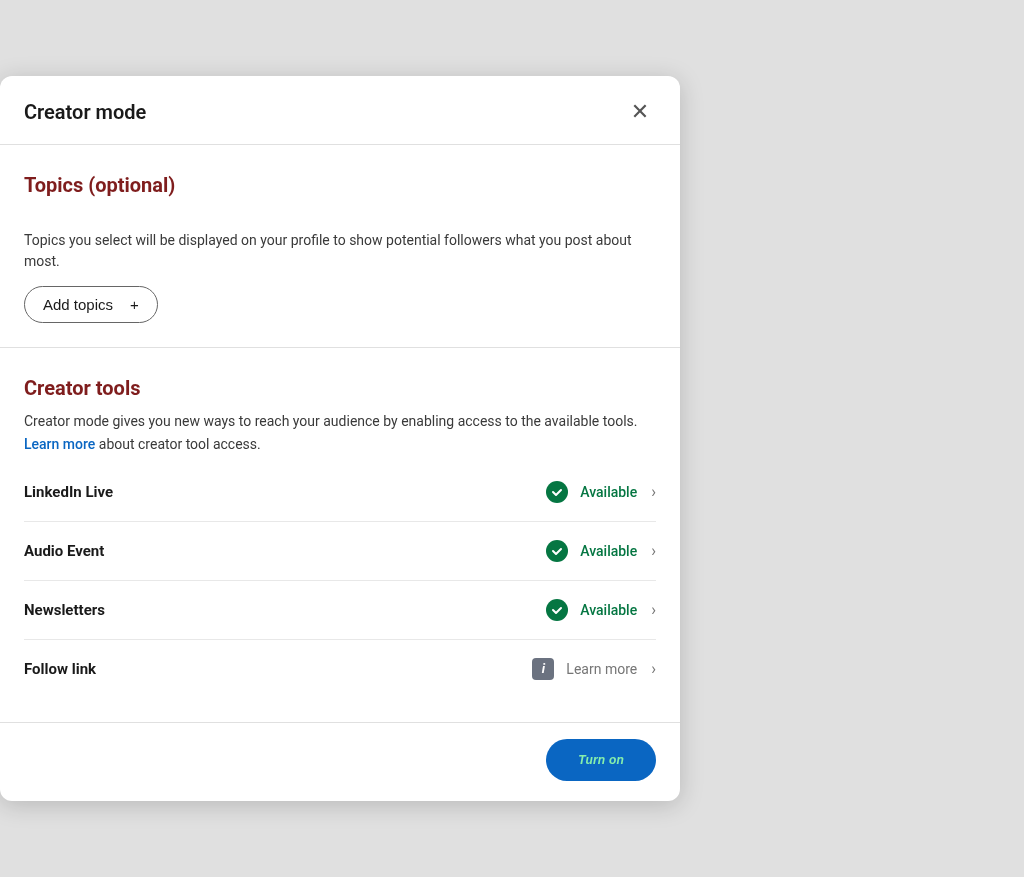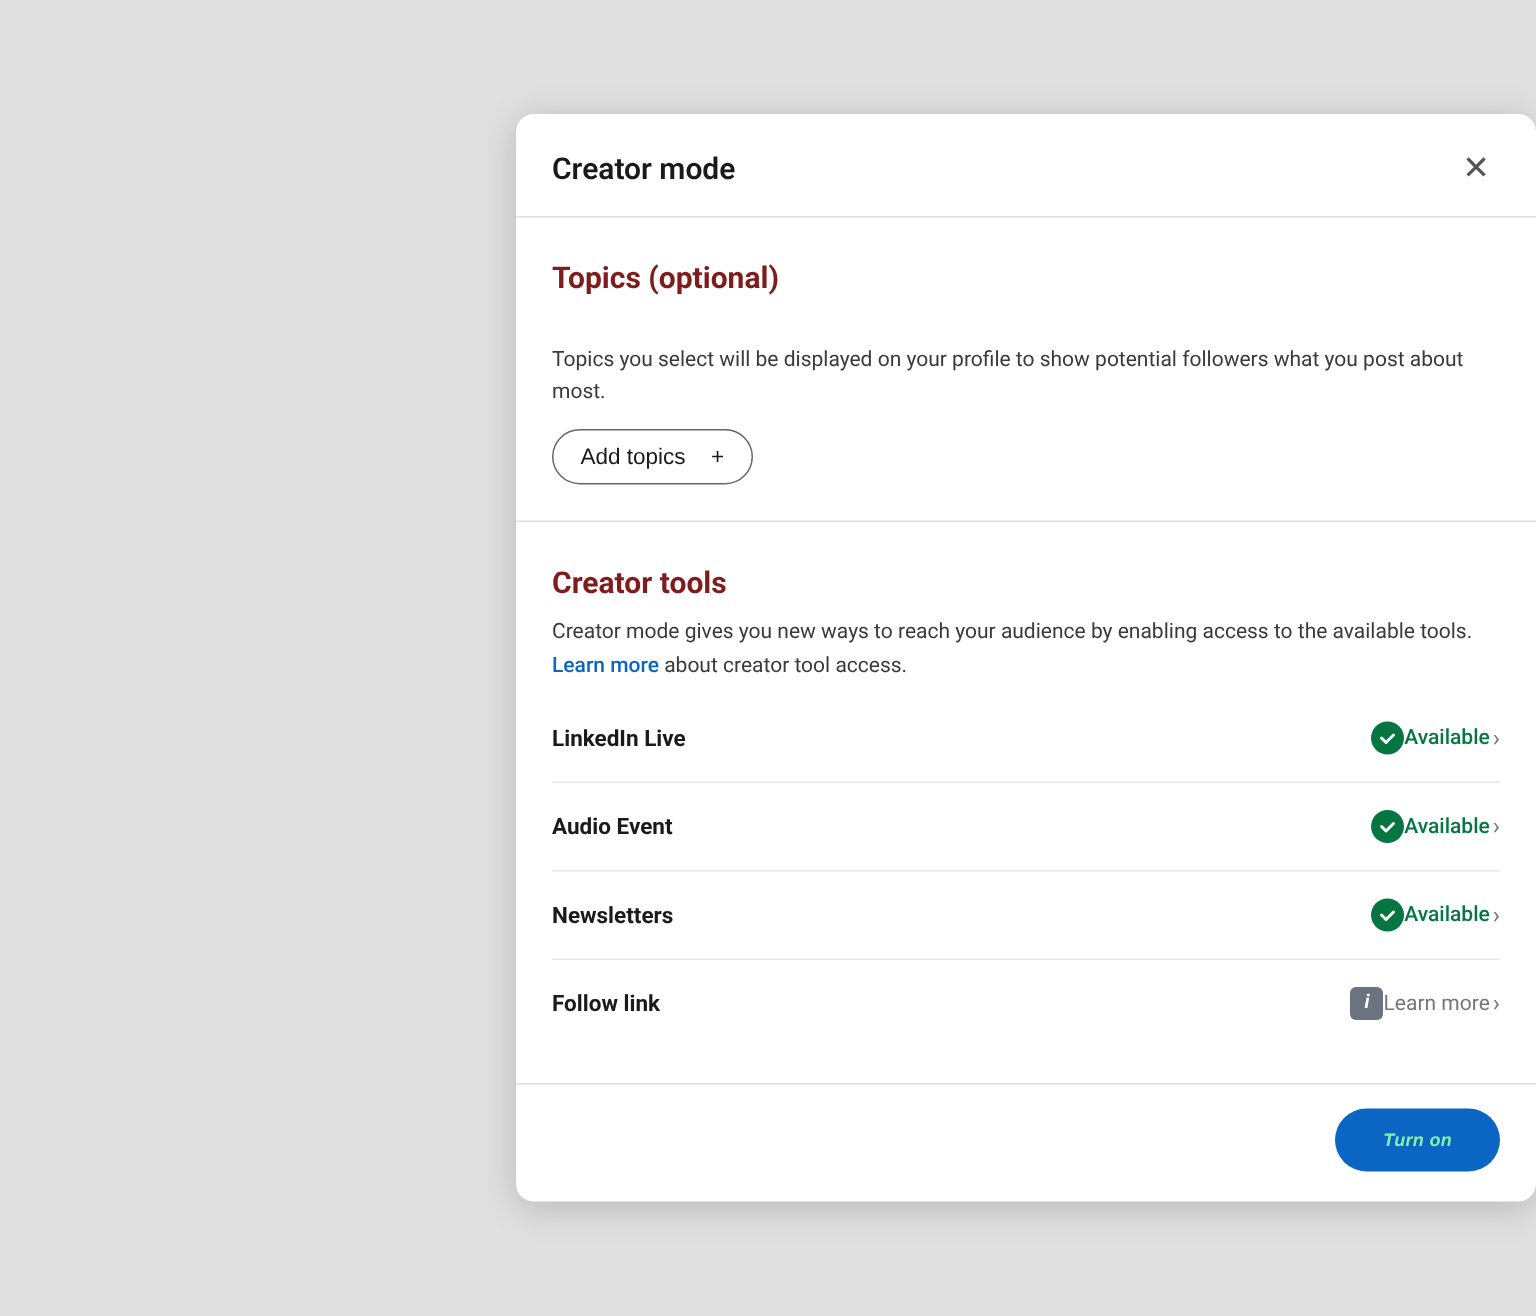--- a/index.html
+++ b/index.html
@@ -15,21 +15,21 @@
       justify-content: center;
       min-height: 100vh;
       font-family: -apple-system, BlinkMacSystemFont, 'Segoe UI', Roboto, Arial, sans-serif;
     }
 
     .modal-overlay {
       width: 1024px;
       height: 877px;
       display: flex;
       align-items: center;
-      justify-content: flex-end;
+      justify-content: flex-start;
     }
 
     .modal {
       background: #ffffff;
       border-radius: 12px;
       width: 680px;
       max-height: 840px;
       box-shadow: 0 4px 24px rgba(0,0,0,0.18);
       overflow: hidden;
       display: flex;
@@ -147,21 +147,21 @@
 
     .tool-name {
       font-size: 15px;
       color: #1a1a1a;
       font-weight: 700;
     }
 
     .tool-status {
       display: flex;
       align-items: center;
-      gap: 0;
+      gap: 12px;
     }
 
     .available-icon {
       width: 22px;
       height: 22px;
       background: #057642;
       border-radius: 50%;
       display: flex;
       align-items: center;
       justify-content: center;

